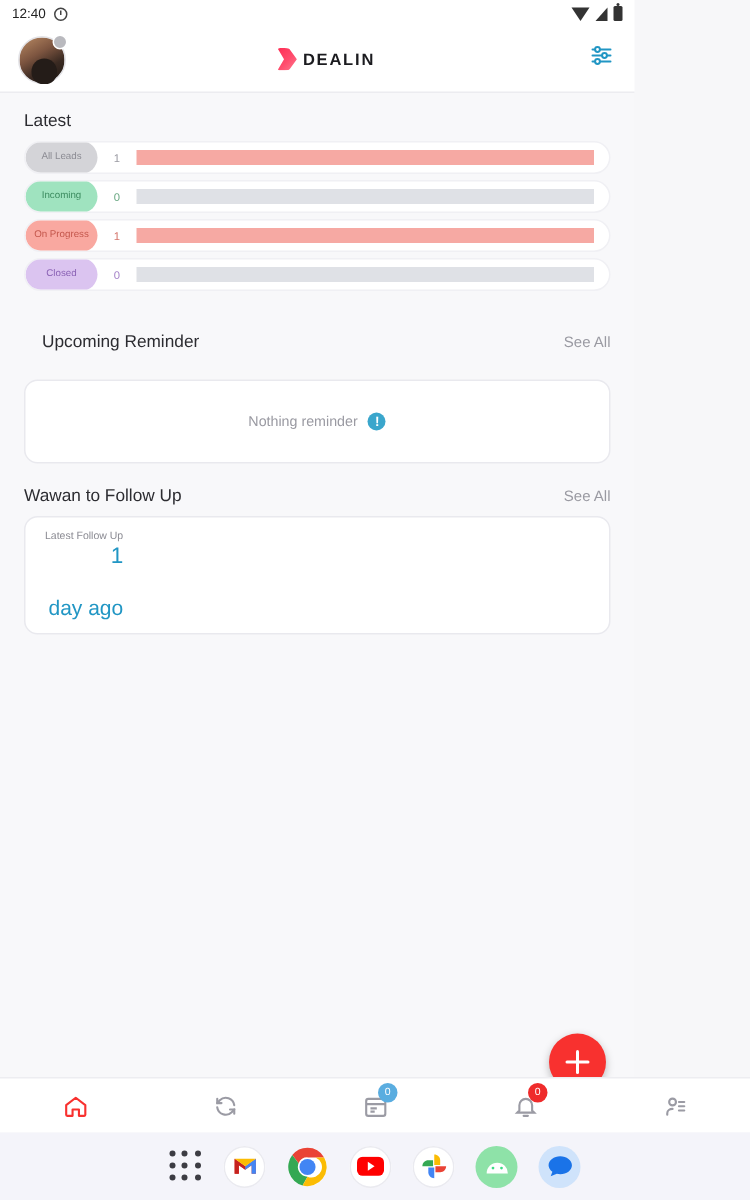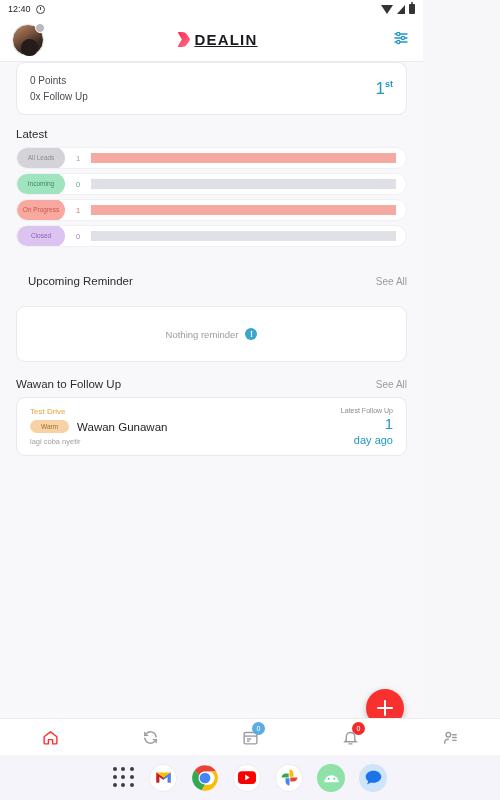--- a/index.html
+++ b/index.html
@@ -66,21 +66,21 @@
     background: #b9b9be; border: 1.5px solid #fff;
   }
   .brand { display: flex; align-items: center; gap: 4px; }
   .brand-mark {
     width: 13px; height: 15px;
     background: linear-gradient(135deg,#ff2d55 0%,#ff4d6d 55%,#ff7a90 100%);
     border-radius: 2px 9px 9px 2px / 2px 8px 8px 2px;
     clip-path: polygon(0 0, 58% 0, 100% 50%, 58% 100%, 0 100%, 34% 50%);
   }
   .brand-text {
-    font-size: 15px; font-weight: bold; letter-spacing: 1.2px; color: #1b1b1f; text-decoration: underline;
+    font-size: 11px; font-weight: bold; letter-spacing: 1.2px; color: #1b1b1f;
   }
   .filter-icon { width: 20px; height: 16px; }
 
   
   .content { padding: 0 16px; }
   .sec-title {
     font-size: 11.5px; color: #2c2c31; margin: 13px 0 7px;
   }
   .sec-head { display: flex; align-items: center; justify-content: space-between; margin: 16px 0 7px; }
   .see-all { font-size: 10px; color: #9a9aa2; }
@@ -128,21 +128,21 @@
   .fu-mid { display: flex; align-items: center; gap: 8px; margin-bottom: 4px; }
   .fu-badge {
     background: #f8d2a7; color: #a5701f; font-size: 6.5px;
     border-radius: 9px; padding: 3px 11px;
   }
   .fu-name { font-size: 11.5px; color: #23232a; }
   .fu-note { font-size: 7.5px; color: #a0a0a8; }
   .fu-right { text-align: right; }
   .fu-label { font-size: 7px; color: #8b8b93; }
   .fu-days { font-size: 15px; color: #2196c4; line-height: 1.3; }
-  .fu-ago { font-size: 11px; color: #2196c4; }
+  .fu-ago { font-size: 14px; color: #2196c4; margin-top: 16px; }
 
   
   .fab {
     position: absolute; right: 19px; bottom: 73px;
     width: 38px; height: 38px; border-radius: 50%; background: #f8312f;
     box-shadow: 0 2px 6px rgba(0,0,0,.25);
   }
   .fab::before, .fab::after {
     content: ""; position: absolute; background: #fff; border-radius: 1px;
   }
@@ -217,29 +217,20 @@
         <line x1="3" y1="18" x2="21" y2="18"></line>
         <circle cx="8" cy="6" r="2.4" fill="#fff"></circle>
         <circle cx="15" cy="12" r="2.4" fill="#fff"></circle>
         <circle cx="8" cy="18" r="2.4" fill="#fff"></circle>
       </svg>
     </div>
   </div>
 
   <div class="content">
 
-    <div class="card perf-card">
-      <div>
-        <div class="perf-line">0 Points</div>
-        <div class="perf-line">0x Follow Up</div>
-      </div>
-      <div class="rank">
-        <span>1</span><sup>st</sup>
-      </div>
-    </div>
 
     <div class="sec-title">Latest</div>
     <div id="summary-rows">
         <div class="sum-row">
           <div class="sum-pill" style="background: rgb(212, 212, 216); color: rgb(140, 140, 148);">All Leads</div>
           <div class="sum-count" style="color: rgb(155, 155, 163);">1</div>
           <div class="sum-track" style="background: rgb(223, 225, 230);">
             <div class="sum-fill" style="width: 100%; background: rgb(246, 169, 163);"></div>
           </div>
         </div>
@@ -273,28 +264,20 @@
     <div class="card reminder-card">
       <span class="reminder-text">Nothing reminder</span>
       <span class="info-badge">!</span>
     </div>
 
     <div class="sec-head">
       <span class="sec-title" style="margin:0">Wawan to Follow Up</span>
       <span class="see-all">See All</span>
     </div>
     <div class="card fu-card">
-      <div>
-        <div class="fu-type">Test Drive</div>
-        <div class="fu-mid">
-          <span class="fu-badge">Warm</span>
-          <span class="fu-name">Wawan Gunawan</span>
-        </div>
-        <div class="fu-note">lagi coba nyetir</div>
-      </div>
       <div class="fu-right">
         <div class="fu-label">Latest Follow Up</div>
         <div class="fu-days">1</div>
         <div class="fu-ago">day ago</div>
       </div>
     </div>
   </div>
 
   <div class="fab"></div>
 

